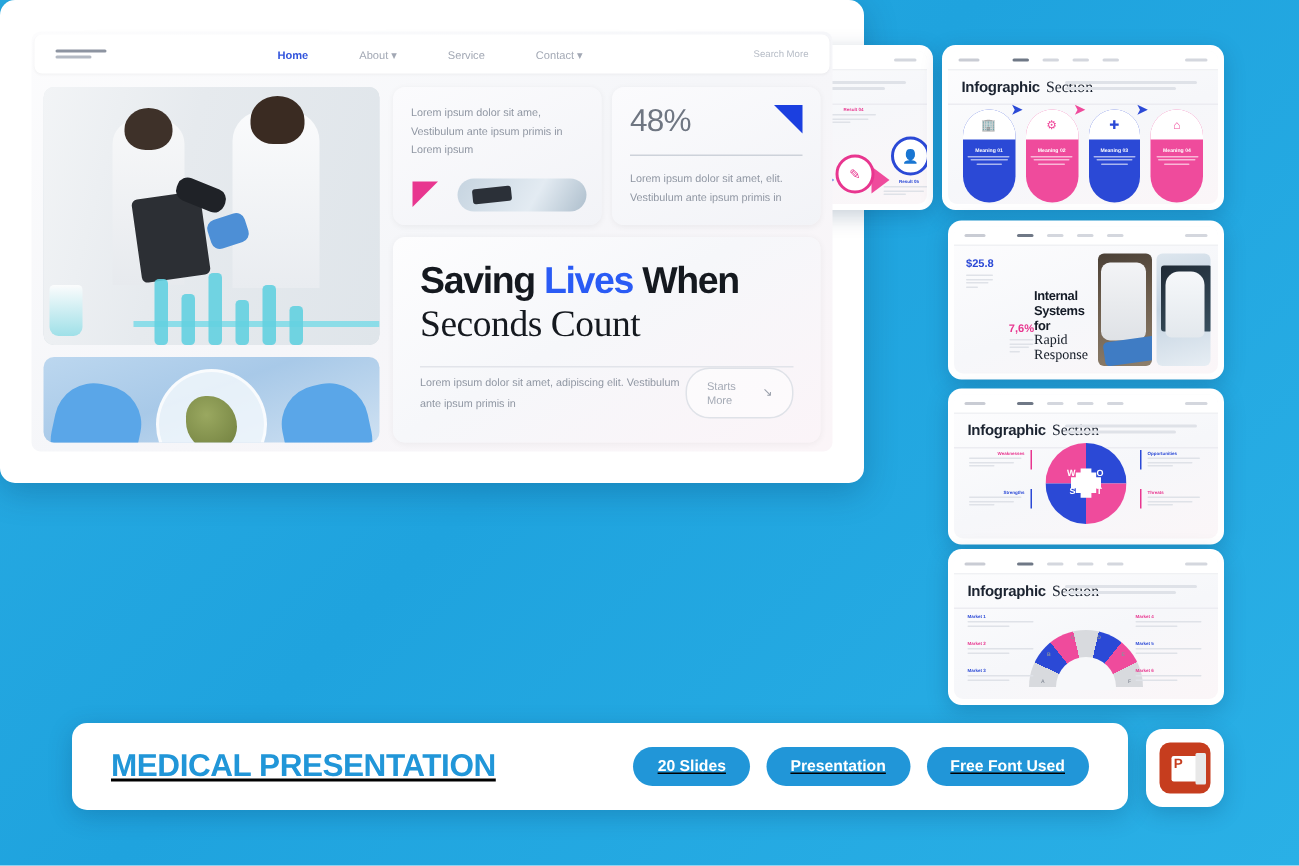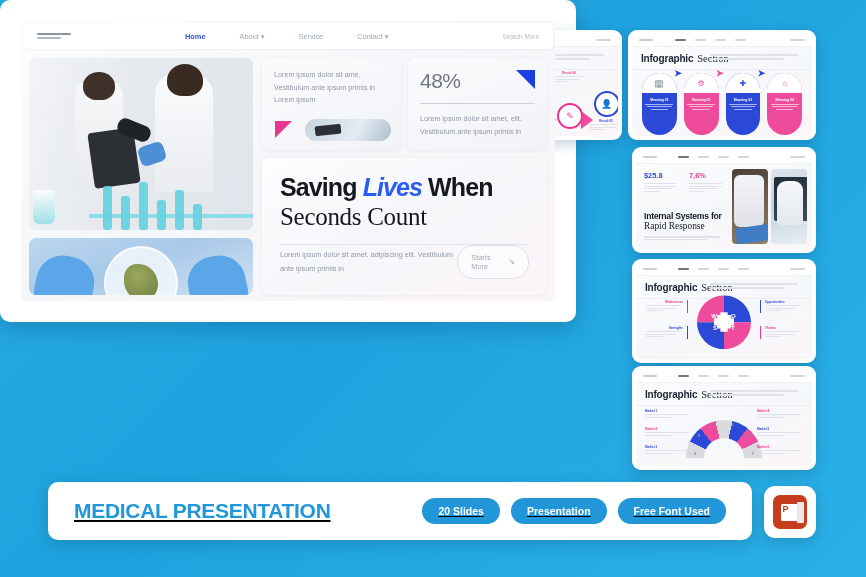--- a/index.html
+++ b/index.html
@@ -191,42 +191,42 @@
     background:#2b3038;border-radius:2px;transform:rotate(-6deg);}
   .pct{font-size:21px;color:#6f7682;font-weight:normal;letter-spacing:-.5px;}
   .tri-blue{position:absolute;right:12px;top:12px;width:0;height:0;
     border-right:19px solid #1b3fe0;border-bottom:19px solid transparent;}
   .card .hr{height:1px;background:#cdd2da;margin:10px 0 9px;}
 
   .hbig{flex:1;background:linear-gradient(150deg,#fdfdfe 0%,#f6f7fa 45%,#fbf4f8 100%);
     border-radius:8px;box-shadow:0 1px 5px rgba(0,0,0,.05);padding:16px 18px;
     display:flex;flex-direction:column;}
   .h1line{font-size:25px;font-weight:bold;color:#15191f;letter-spacing:-.9px;line-height:1.06;}
-  .h1line .hl{color:#2a5bf5;font-style:italic;}
+  .h1line .hl{color:#2a5bf5;}
   .h2line{font-family:"Liberation Serif",serif;font-size:25px;color:#15191f;line-height:1.16;
      letter-spacing:-.3px;margin-top:1px;}
   .hrule{height:1px;background:#e2e4ea;margin:13px 0 0;}
   .hfoot{margin-top:auto;display:flex;align-items:center;}
   .hfoot p{font-size:7.2px;color:#9097a3;line-height:1.85;}
   .startbtn{margin-left:auto;display:flex;align-items:center;gap:14px;
     border:1px solid #dfe2e8;border-radius:16px;padding:7px 13px;background:rgba(255,255,255,.5);}
   .startbtn span{font-size:7.4px;color:#a4aab5;}
   .startbtn .ar{font-size:8px;color:#9aa0ab;}
 
   
   #r1 { left:632px; top:147px;  width:184px; height:106px; }
   #r2 { left:632px; top:259px;  width:184px; height:104px; }
   #r3 { left:632px; top:366px;  width:184px; height:104px; }
 
   .r1top{display:flex;padding:0;flex:1;}
-  .r1left{width:96px;padding:7px 8px;display:flex;flex-direction:column;}
+  .r1left{width:96px;padding:7px 8px;display:flex;flex-direction:row;}
   .r1stats{display:flex;gap:10px;}
   .stat{flex:1;}
   .stat b{font-size:7.4px;color:#2b49d6;display:block;margin-bottom:3px;font-weight:bold;}
-  .stat.pk b{color:#e8368f;}
+  .stat.pk b{color:#e8368f;margin-top:43px;}
   .stat .ln{height:1.1px;margin-bottom:1.5px;}
   .r1title{margin-top:auto;}
   .r1title .b{font-size:8.6px;font-weight:bold;color:#141b26;display:block;letter-spacing:-.25px;}
   .r1title .s{font-family:"Liberation Serif",serif;font-size:9.4px;color:#141b26;display:block;}
   .r1desc{margin-top:5px;}
   .r1desc .ln{height:1.2px;margin-bottom:1.6px;}
   .r1imgs{flex:1;display:flex;gap:3px;padding:5px 5px 5px 0;}
   .r1img{flex:1;border-radius:4px;position:relative;overflow:hidden;}
   .r1img.a{background:linear-gradient(165deg,#4a4036 0%,#6b5c4c 40%,#8e7f6c 100%);}
   .r1img.a::before{content:"";position:absolute;left:2px;top:6px;width:30px;height:52px;

